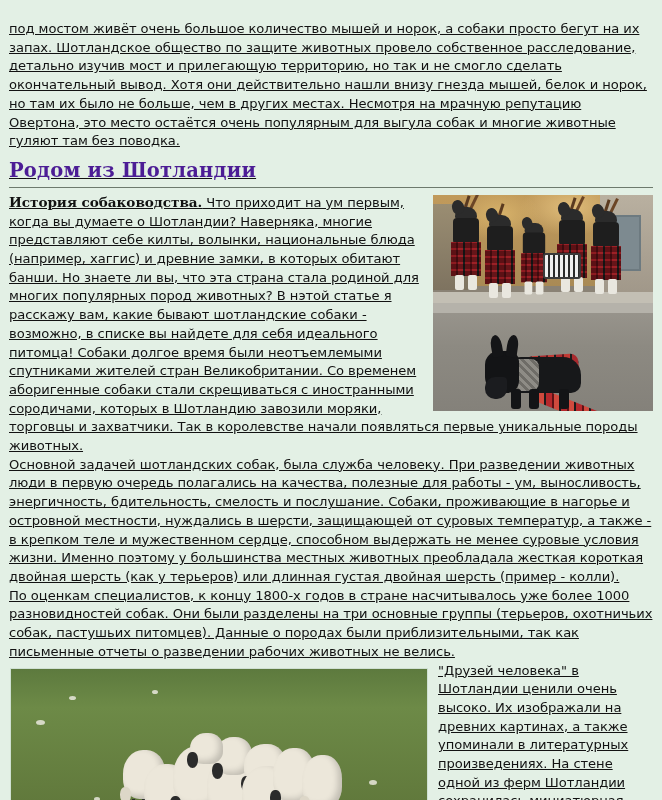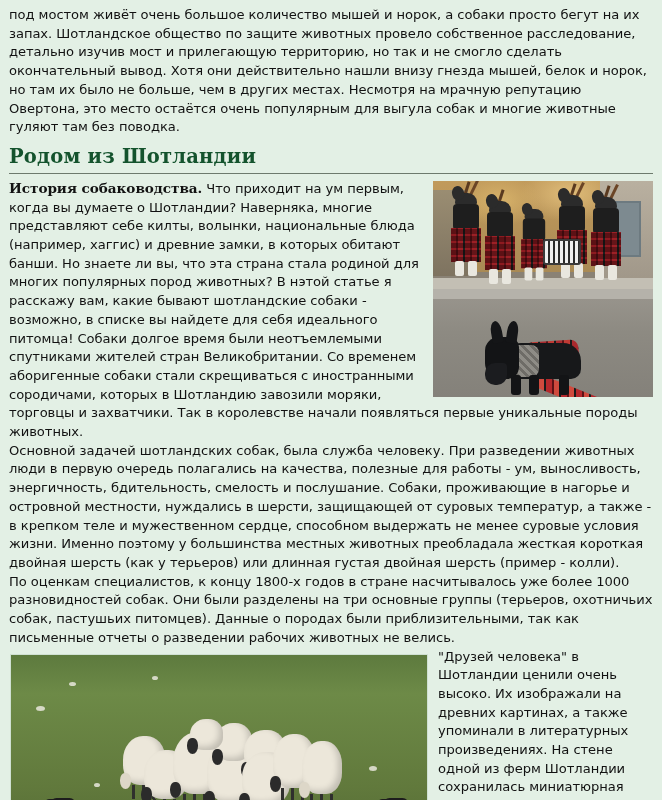--- a/index.html
+++ b/index.html
@@ -12,42 +12,43 @@
     background: #e3f0e5;
     font-family: "DejaVu Sans", "Liberation Sans", sans-serif;
     color: #121212;
     overflow: hidden;
   }
   .page {
     position: relative;
     width: 662px;
     height: 723px;
     box-sizing: border-box;
-    padding: 6px 9px 0 9px;
+    padding: 20px 9px 0 9px;
     background: #e3f0e5;
+    text-decoration: underline;
   }
 
   p {
     margin: 0;
     font-size: 13.1px;
     line-height: 18.7px;
     text-align: left;
     letter-spacing: -0.05px;
   }
 
   .intro-block p { margin-bottom: 0; }
 
   h2.section-title {
     font-family: "DejaVu Serif", "Liberation Serif", serif;
     font-weight: bold;
     font-size: 19.5px;
     line-height: 24px;
     margin: 8px 0 4px 0;
     letter-spacing: 0.2px;
-    color: #14532d;
+    color: #4c1d95;
   }
 
   .rule {
     border: 0;
     border-top: 1px solid #6d7a6d;
     margin: 0 0 5px 0;
     height: 0;
   }
 
   .lead-label {

